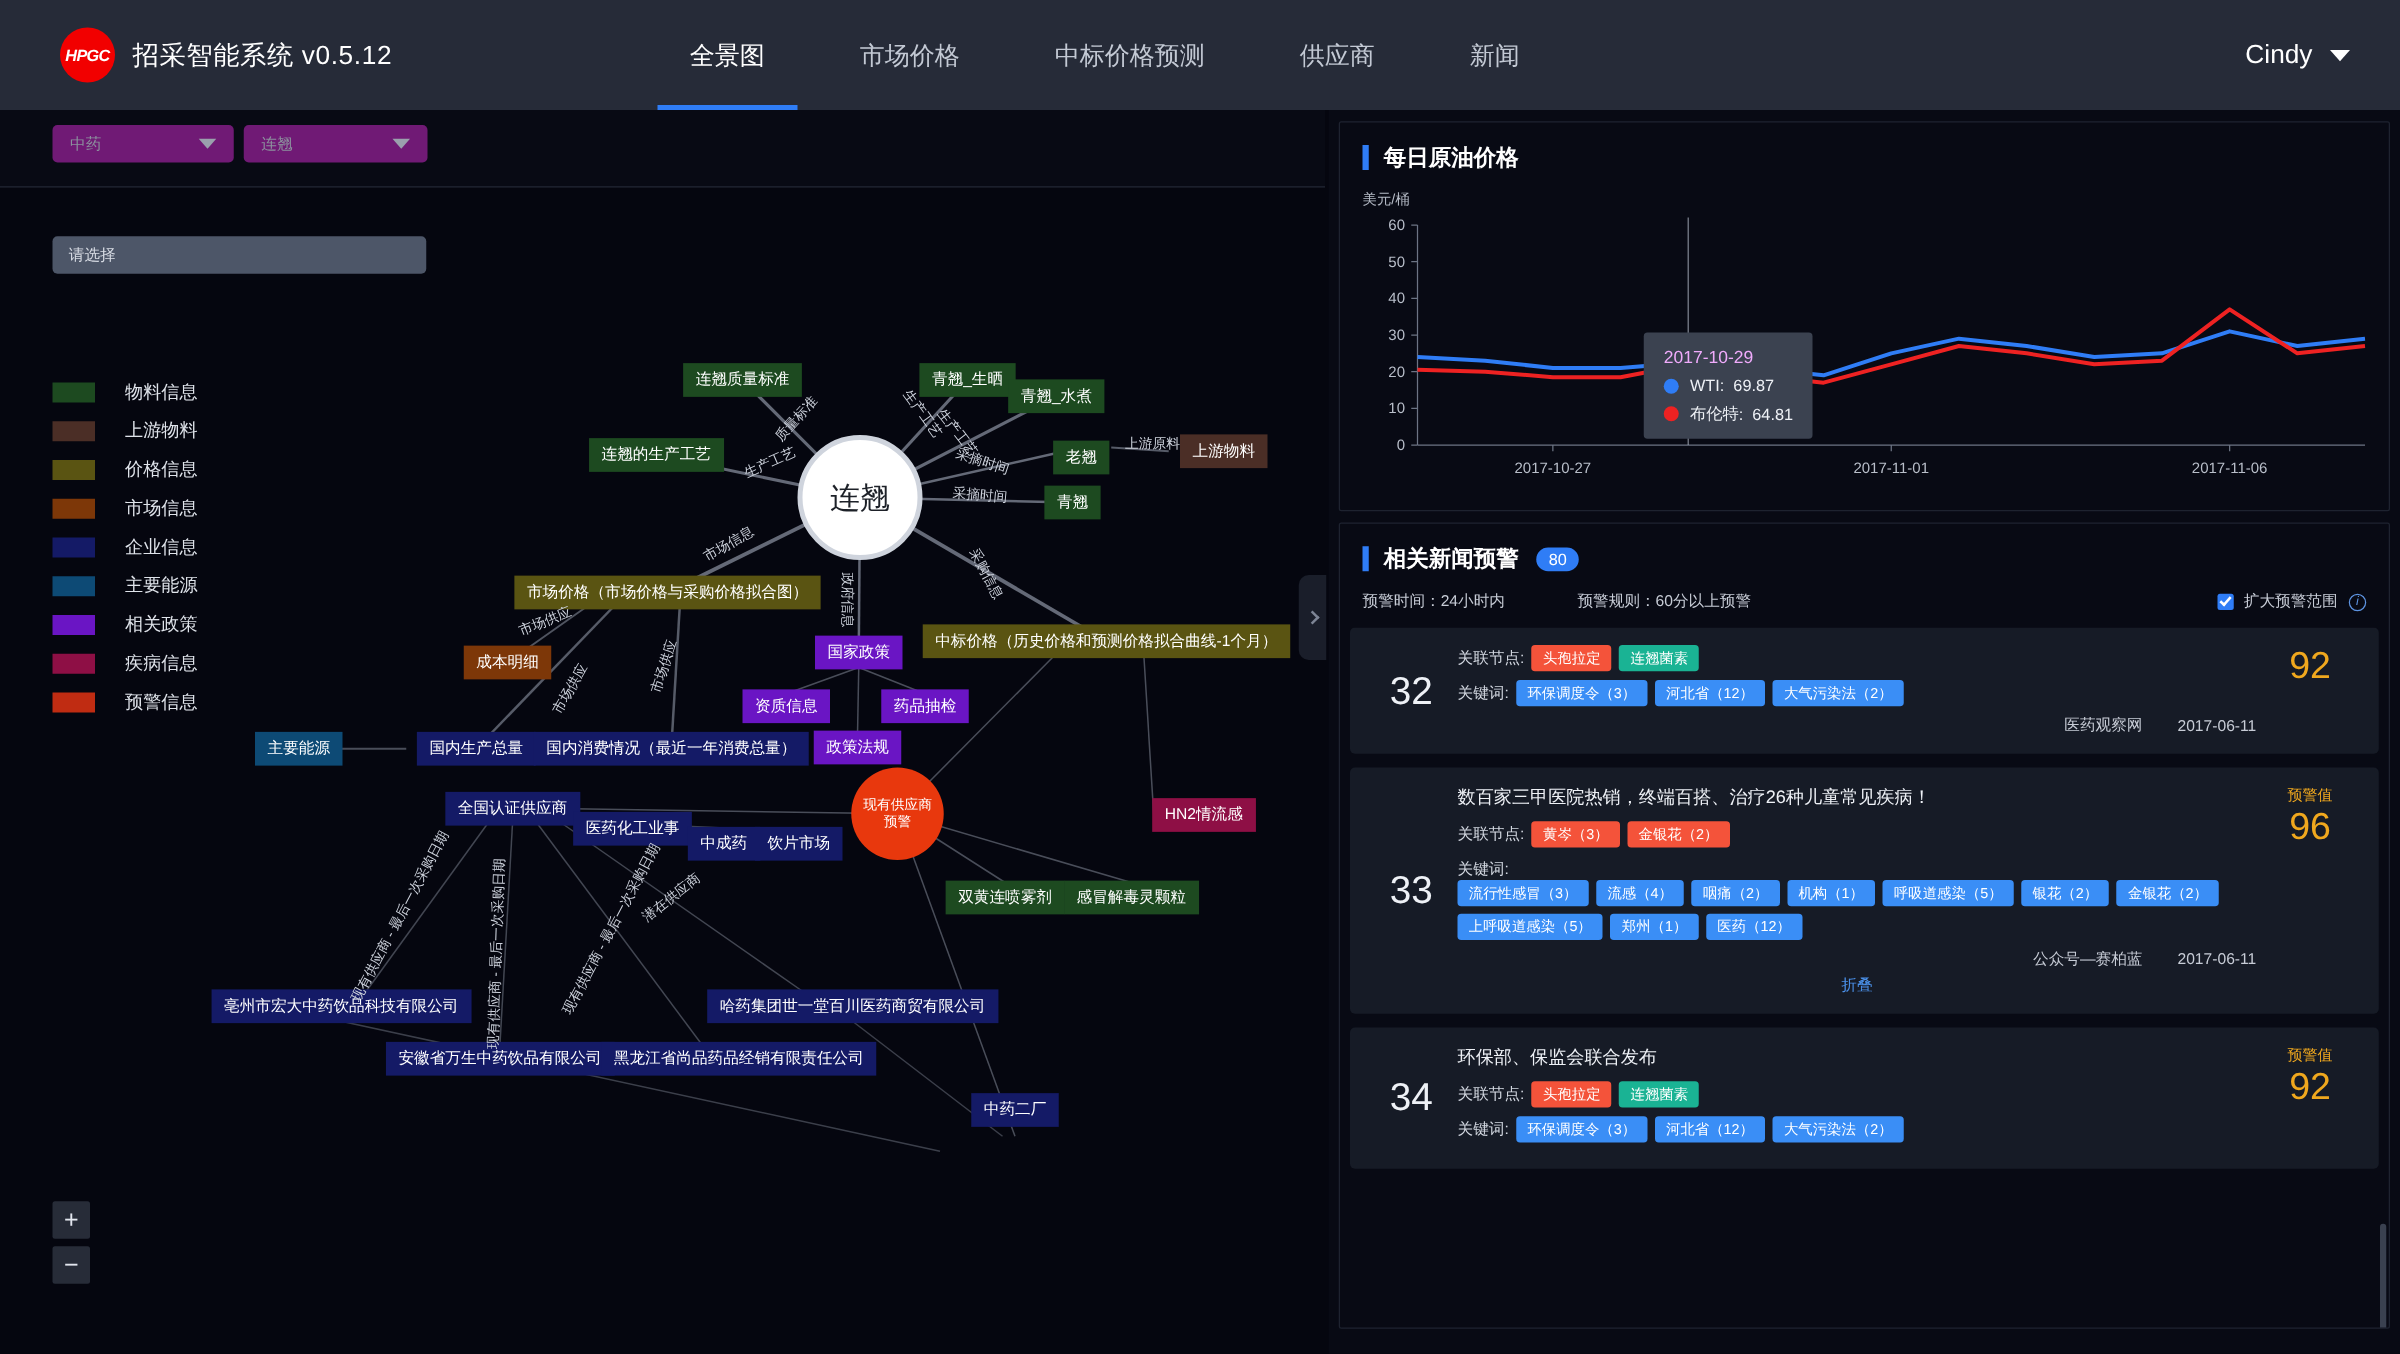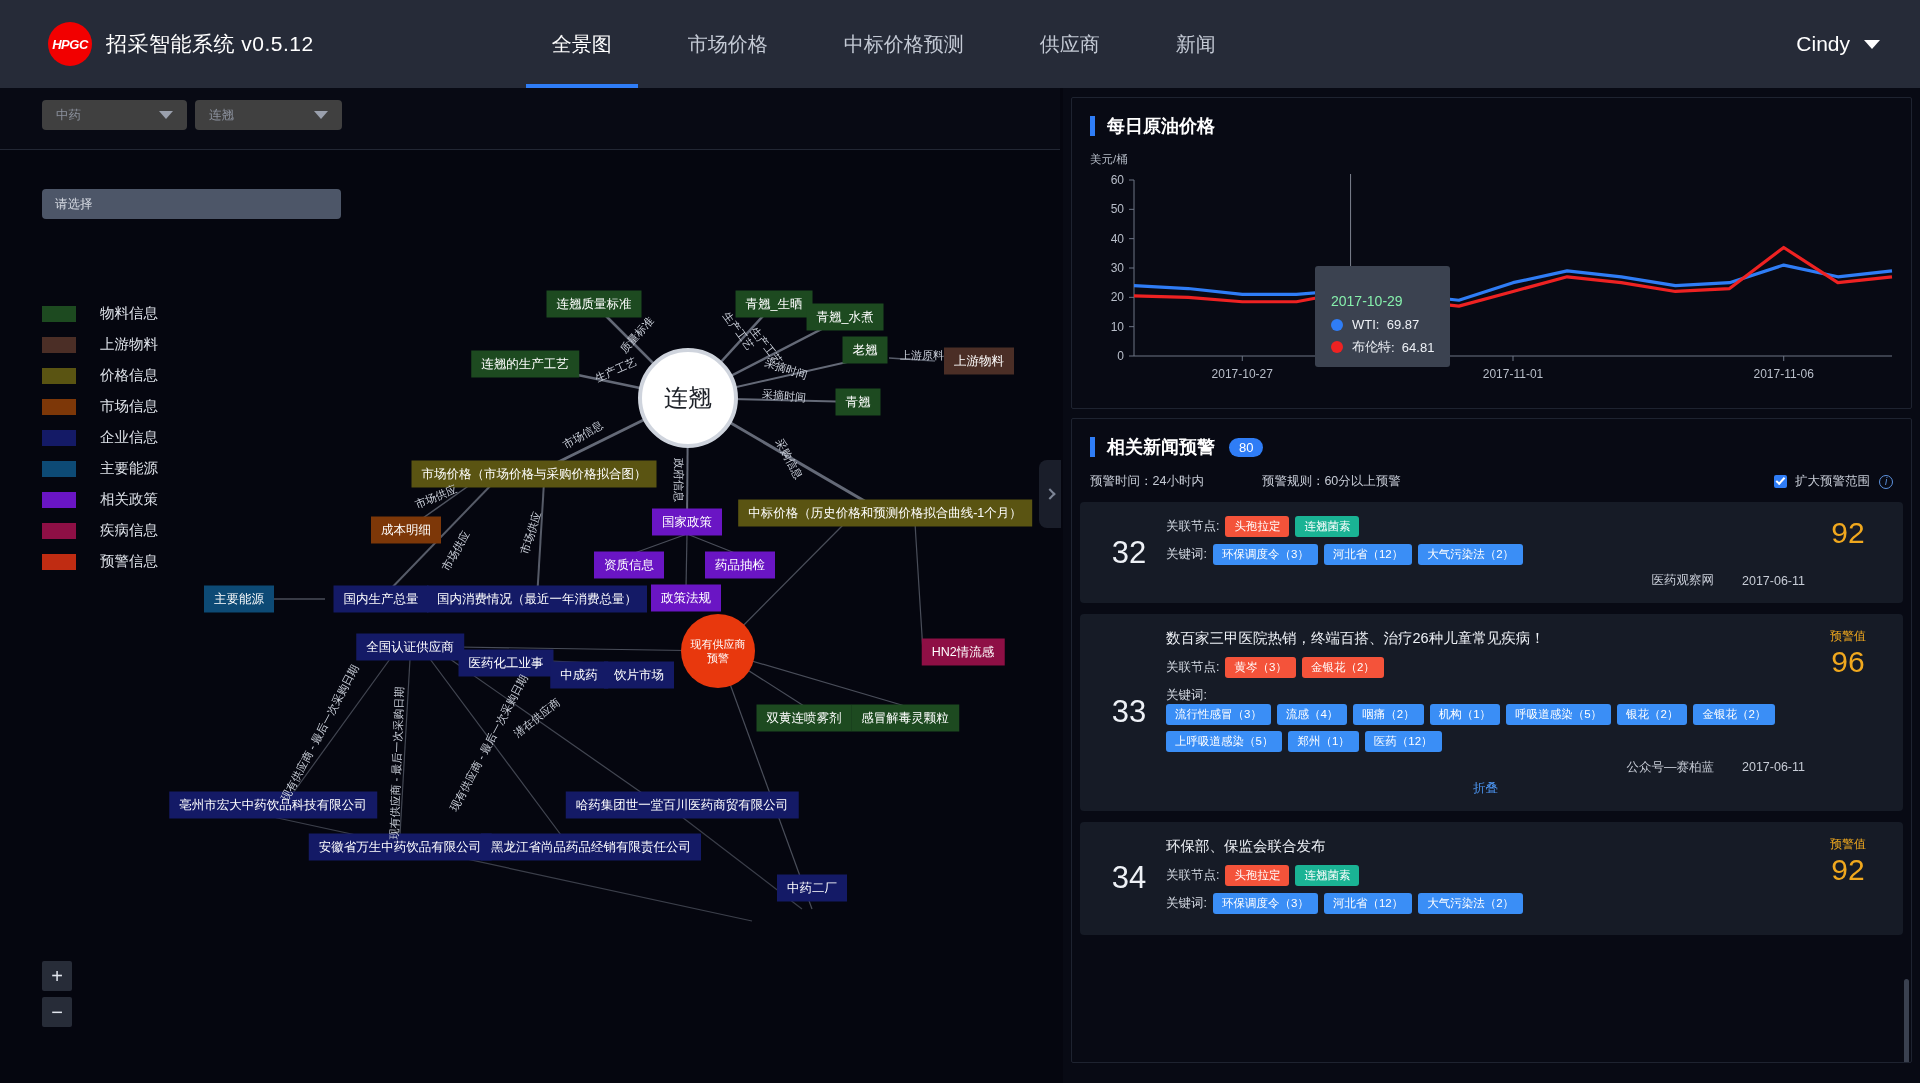--- a/index.html
+++ b/index.html
@@ -53,21 +53,21 @@
     position: absolute; left: 0; top: 88px; width: 1060px; height: 995px;
     background: #05060f;
   }
   .filter-strip {
     position: absolute; left: 0; top: 0; width: 1060px; height: 62px;
     border-bottom: 1px solid #222734;
     background: #080a14;
   }
   .sel {
     position: absolute; top: 12px; height: 30px;
-    background: #404040; border-radius: 4px;
+    background: #701a75; border-radius: 4px;
     display: flex; align-items: center; cursor: pointer;
   }
   .sel-1 { left: 42px; width: 145px; }
   .sel-2 { left: 195px; width: 147px; }
   .sel span { font-size: 12.5px; color: #8c929e; margin-left: 14px; }
   .sel .tri {
     position: absolute; right: 14px;
     width: 0; height: 0;
     border-left: 7px solid transparent; border-right: 7px solid transparent;
     border-top: 8px solid #9aa0ad;
@@ -337,21 +337,21 @@
       </svg>
   <div class="hub" style="left: 688px; top: 248px;">连翘</div>
       <div class="circ-node" style="left: 718px; top: 501px;">
         <div>现有供应商</div>
         <div>预警</div>
       </div>
       <div class="node" style="left: 594px; top: 154px; background: rgb(29, 74, 32);">连翘质量标准</div>
       <div class="node" style="left: 774px; top: 154px; background: rgb(29, 74, 32);">青翘_生晒</div>
       <div class="node" style="left: 845px; top: 167px; background: rgb(29, 74, 32);">青翘_水煮</div>
       <div class="node" style="left: 525px; top: 214px; background: rgb(29, 74, 32);">连翘的生产工艺</div>
-      <div class="node" style="left: 865px; top: 200px; background: rgb(29, 74, 32);">老翘</div>
+      <div class="node" style="left: 865px; top: 216px; background: rgb(29, 74, 32);">老翘</div>
       <div class="node" style="left: 979px; top: 211px; background: rgb(75, 46, 38);">上游物料</div>
       <div class="node" style="left: 858px; top: 252px; background: rgb(29, 74, 32);">青翘</div>
       <div class="node" style="left: 534px; top: 324px; background: rgb(90, 84, 18);">市场价格（市场价格与采购价格拟合图）</div>
       <div class="node" style="left: 687px; top: 372px; background: rgb(106, 21, 196);">国家政策</div>
       <div class="node" style="left: 885px; top: 363px; background: rgb(90, 84, 18);">中标价格（历史价格和预测价格拟合曲线-1个月）</div>
       <div class="node" style="left: 406px; top: 380px; background: rgb(125, 55, 8);">成本明细</div>
       <div class="node" style="left: 629px; top: 415px; background: rgb(106, 21, 196);">资质信息</div>
       <div class="node" style="left: 740px; top: 415px; background: rgb(106, 21, 196);">药品抽检</div>
       <div class="node" style="left: 686px; top: 448px; background: rgb(106, 21, 196);">政策法规</div>
       <div class="node" style="left: 239px; top: 449px; background: rgb(13, 74, 117);">主要能源</div>
@@ -425,21 +425,21 @@
           <text x="441" y="212" fill="#b9bfca" font-size="12" text-anchor="middle" font-family="&quot;Liberation Sans&quot;,sans-serif">2017-11-01</text>
           <line x1="711.7142857142857" y1="190" x2="711.7142857142857" y2="195" stroke="#6c7484" stroke-width="1"></line>
           <text x="711.7142857142857" y="212" fill="#b9bfca" font-size="12" text-anchor="middle" font-family="&quot;Liberation Sans&quot;,sans-serif">2017-11-06</text>
           <line x1="278.57142857142856" y1="8" x2="278.57142857142856" y2="190" stroke="#9aa1ae" stroke-width="1" opacity="0.8"></line>
           <polyline points="62,119.6 116.14285714285714,122.53333333333333 170.28571428571428,128.4 224.42857142857142,128.4 278.57142857142856,124 332.7142857142857,128.4 386.85714285714283,134.26666666666665 441,116.66666666666667 495.14285714285717,104.93333333333334 549.2857142857142,110.8 603.4285714285714,119.6 657.5714285714286,116.66666666666667 711.7142857142857,99.06666666666666 765.8571428571429,110.8 820,104.93333333333334" fill="none" stroke="#2f7df6" stroke-width="3.2" stroke-linejoin="round"></polyline>
           <polyline points="62,129.86666666666667 116.14285714285714,131.33333333333334 170.28571428571428,135.73333333333335 224.42857142857142,135.73333333333335 278.57142857142856,125.46666666666667 332.7142857142857,134.26666666666665 386.85714285714283,140.13333333333333 441,125.46666666666667 495.14285714285717,110.8 549.2857142857142,116.66666666666667 603.4285714285714,125.46666666666667 657.5714285714286,122.53333333333333 711.7142857142857,81.46666666666667 765.8571428571429,116.66666666666667 820,110.8" fill="none" stroke="#ee2222" stroke-width="3.2" stroke-linejoin="round"></polyline>
           <circle cx="278.57142857142856" cy="125.46666666666667" r="6" fill="#ee2222"></circle>
           <circle cx="278.57142857142856" cy="124" r="6" fill="#55607a"></circle>
         </svg>
       <div id="tooltip" style="position:absolute;left:243px;top:118px;background:#3b4250;border-radius:3px;padding:11px 16px;">
-        <div style="font-size:14px;color:#86efac;margin-bottom:8px;margin-top:16px;">2017-10-29</div>
+        <div style="font-size:14px;color:#f0abfc;margin-bottom:8px;">2017-10-29</div>
         <div style="display:flex;align-items:center;margin-bottom:6px;">
           <span style="width:12px;height:12px;border-radius:50%;background:#2f7df6;margin-right:9px;"></span>
           <span style="font-size:13px;color:#eef1f6;">WTI</span>
           <span style="font-size:13px;color:#eef1f6;">:&nbsp;&nbsp;</span>
           <span style="font-size:13px;color:#eef1f6;">69.87</span>
         </div>
         <div style="display:flex;align-items:center;">
           <span style="width:12px;height:12px;border-radius:50%;background:#ee2222;margin-right:9px;"></span>
           <span style="font-size:13px;color:#eef1f6;">布伦特</span>
           <span style="font-size:13px;color:#eef1f6;">:&nbsp;&nbsp;</span>

